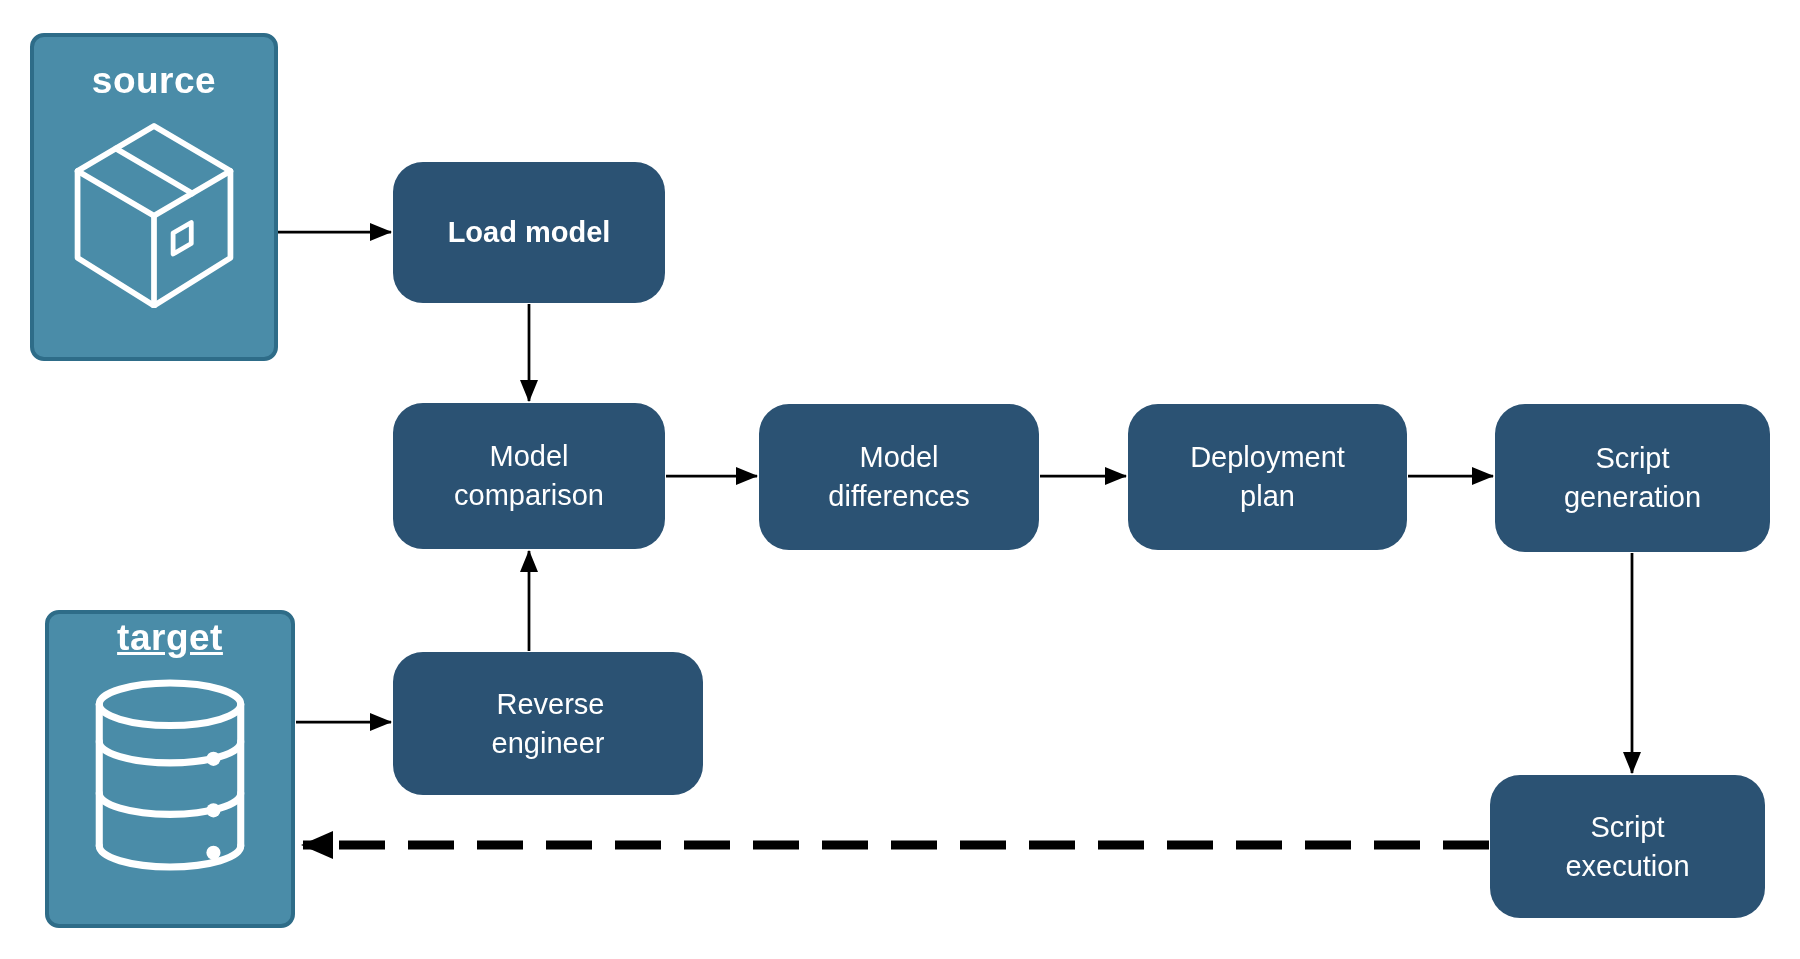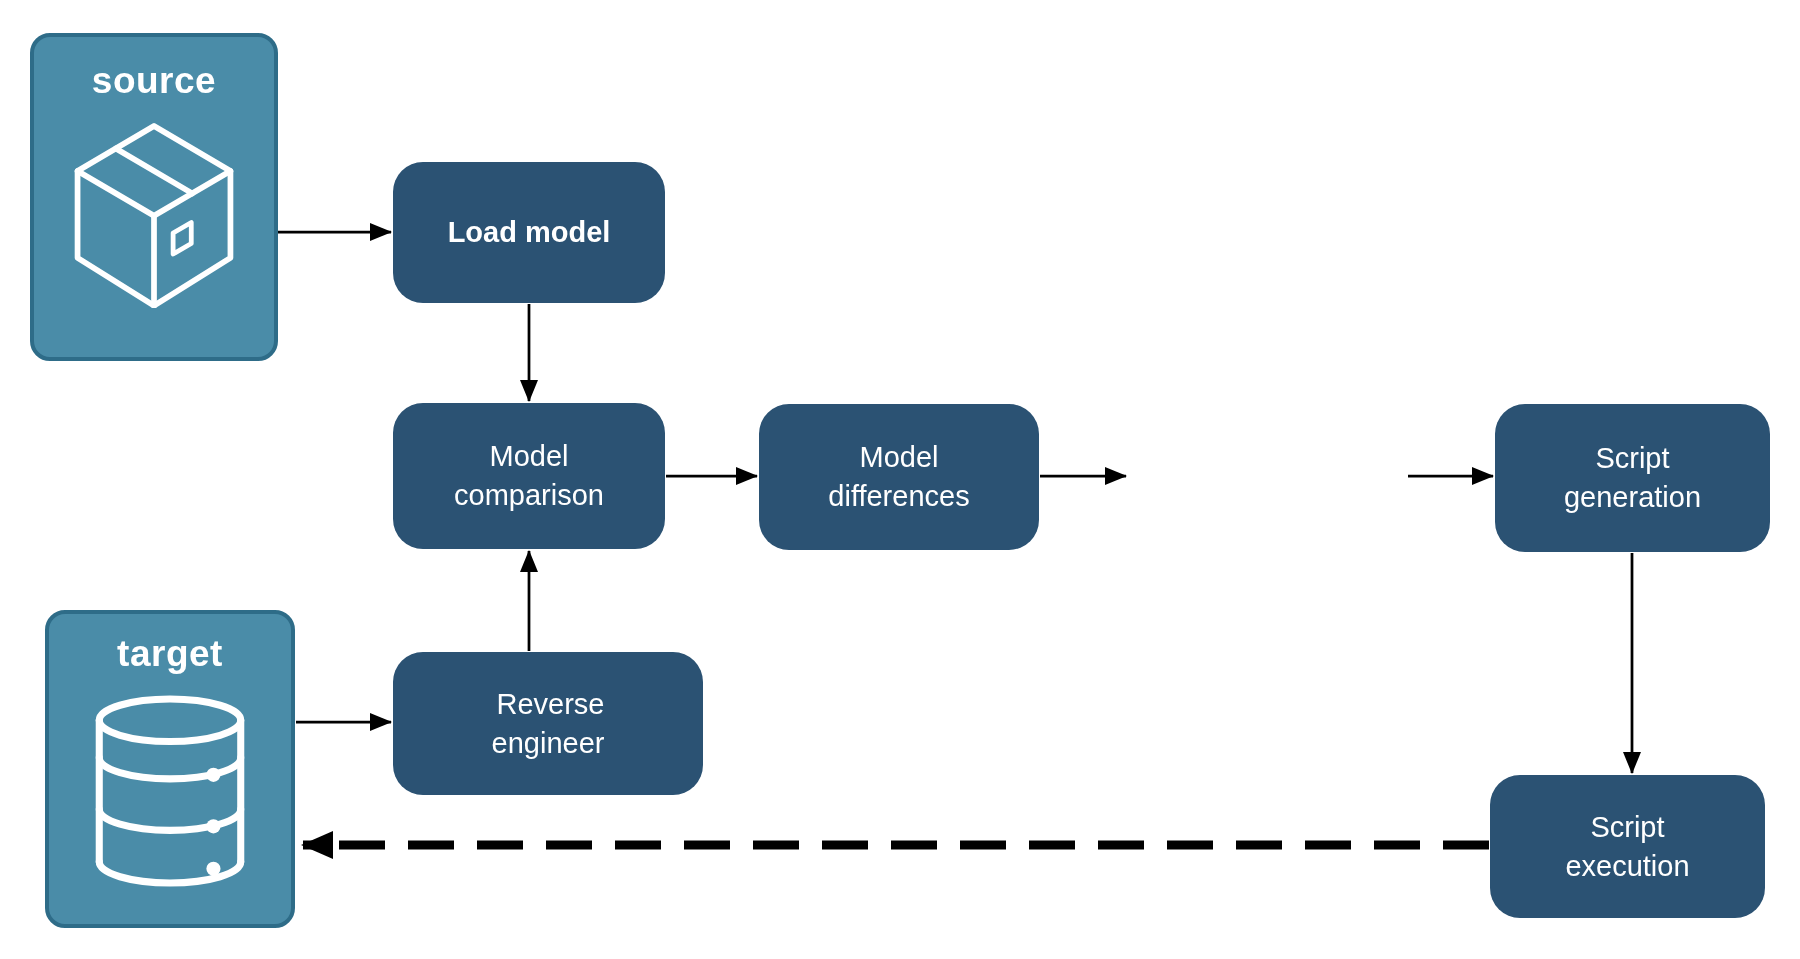--- a/index.html
+++ b/index.html
@@ -55,25 +55,25 @@
 
   .terminal {
     position: absolute;
     z-index: 2;
     display: flex;
     flex-direction: column;
     align-items: center;
     box-sizing: border-box;
     background: var(--terminal-fill, #4A8CA8);
     border: 4px solid var(--terminal-border, #2E6C88);
-    border-radius: 20px;
+    border-radius: 14px;
     color: var(--terminal-text, #ffffff);
   }
   #n-source { left: 30px; top: 33px;  width: 248px; height: 328px; padding-top: 24px; gap: 14px; }
-  #n-target { left: 45px; top: 610px; width: 250px; height: 318px; padding-top: 20px; gap: 20px; }
+  #n-target { left: 45px; top: 610px; width: 250px; height: 318px; padding-top: 4px; gap: 20px; text-decoration: underline; }
   .t-label {
     font-size: 37px;
     font-weight: bold;
     letter-spacing: 0.5px;
     line-height: 1.1;
   }
   .t-icon svg { display: block; }
 </style>
 </head>
 <body>
@@ -134,20 +134,24 @@
     <span>Load model</span>
   </div>
   <div class="node" id="n-model-comparison">
     <span>Model
 comparison</span>
   </div>
   <div class="node" id="n-model-differences">
     <span>Model
 differences</span>
   </div>
+  <div class="node" id="n-deployment-plan">
+    <span>Deployment
+plan</span>
+  </div>
   <div class="node" id="n-script-generation">
     <span>Script
 generation</span>
   </div>
   <div class="node" id="n-reverse-engineer">
     <span>Reverse
 engineer</span>
   </div>
   <div class="node" id="n-script-execution">
     <span>Script

